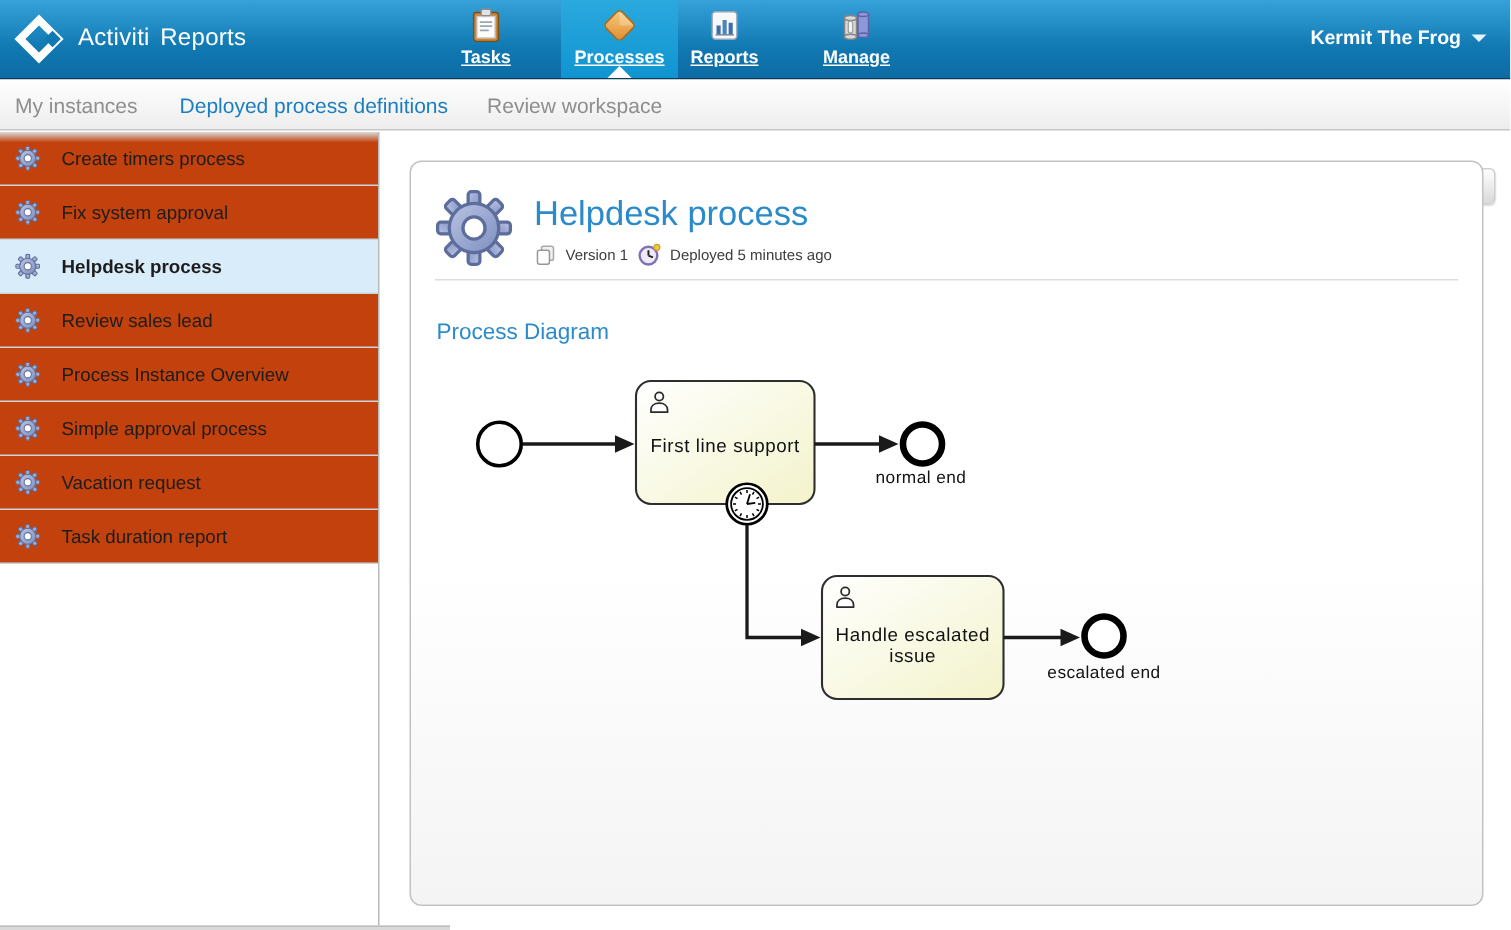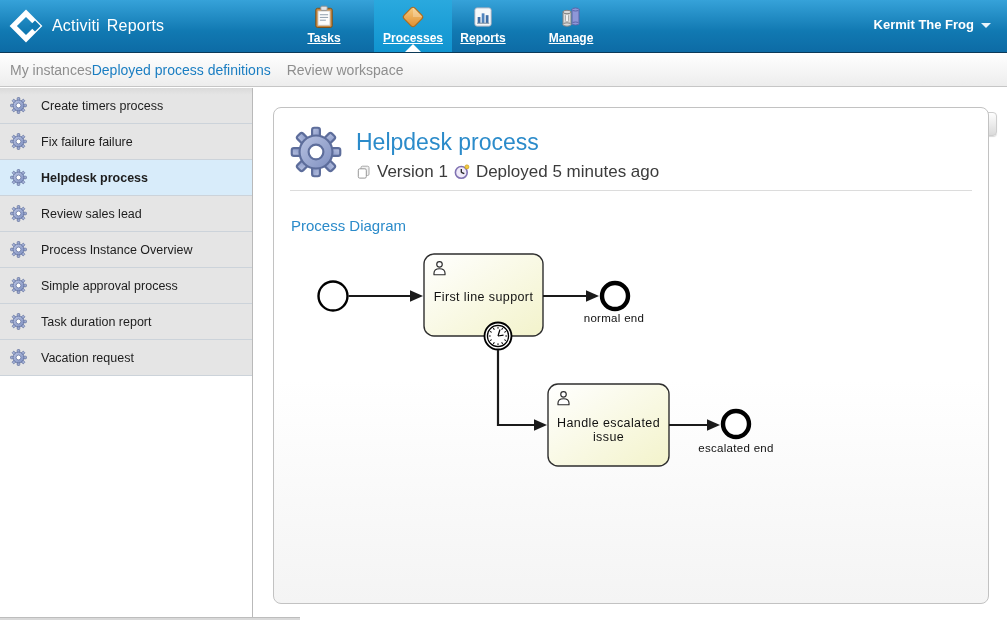--- a/index.html
+++ b/index.html
@@ -31,47 +31,47 @@
     color:#fff;font-size:13px;font-weight:bold;cursor:pointer;}
   .user-caret{width:0;height:0;border-left:5px solid transparent;border-right:5px solid transparent;
     border-top:5px solid #e8f4fb;margin-top:2px;}
 
   
   .subnav{position:absolute;left:0;top:53px;width:1007px;height:34px;
     background:linear-gradient(#ffffff,#ededed);border-bottom:1px solid #c6c6c6;box-sizing:border-box;}
   .subnav-tabs{position:absolute;left:10px;top:0;height:34px;display:flex;align-items:center;}
   .subnav-tab{font-size:14px;color:#8e8e8e;cursor:pointer;white-space:nowrap;}
   .subnav-tab.active{color:#1b7ec2;}
-  .st-0{}
-  .st-1{margin-right:16px;}
+  .st-0{margin-right:28px;}
+  .st-1{margin-right:26px;}
 
   .btn{position:absolute;top:59px;height:24px;box-sizing:border-box;font-family:"Liberation Sans",sans-serif;
     font-size:11.5px;font-weight:bold;border-radius:4px;background:linear-gradient(#fefefe,#dadada);
     box-shadow:0 1px 1px rgba(0,0,0,0.15);}
   .btn-start{left:723px;width:94px;border:1px solid #8f8f8f;color:#333;cursor:pointer;}
   .btn-convert{left:826px;width:171px;border:1px solid #cecece;color:#b3b3b3;cursor:default;}
 
   
   .sidebar{position:absolute;left:0;top:88px;width:253px;height:529px;background:#fff;
     border-right:1px solid #b9b9b9;box-sizing:border-box;}
   .sidebar::before{content:"";position:absolute;left:0;top:0;width:100%;height:7px;
     background:linear-gradient(#dadada,rgba(255,255,255,0));pointer-events:none;}
   .side-item{height:35px;border-bottom:1px solid #ccd3da;display:flex;align-items:center;
-    padding-left:10px;gap:14px;cursor:pointer;background:#e5e5e5;}
+    padding-left:10px;gap:14px;cursor:pointer;background:#c2410c;}
   .side-item.selected{background:#d8ecfa;}
   .side-item .slabel{font-size:12.5px;color:#1d1d1d;}
   .side-item.selected .slabel{font-weight:bold;}
   .bottom-strip{position:absolute;left:0;top:617px;width:300px;height:3px;background:#d9d9d9;border-top:1px solid #bdbdbd;box-sizing:border-box;}
 
   
   .panel{position:absolute;left:273px;top:107px;width:716px;height:497px;box-sizing:border-box;
     border:1px solid #c2c2c2;border-radius:8px;background:linear-gradient(#ffffff 55%,#f4f4f4);}
   .panel-header{display:flex;align-items:flex-start;gap:14px;padding:18px 16px 6px 16px;}
   .panel-title{font-size:23px;color:#2b8bca;line-height:28px;margin-top:2px;}
-  .panel-meta{display:flex;align-items:center;gap:6px;margin-top:6px;font-size:17px;color:#3c3c3c;}
+  .panel-meta{display:flex;align-items:center;gap:6px;margin-top:6px;font-size:10px;color:#3c3c3c;}
   .panel-divider{margin:2px 16px 0 16px;border-bottom:1px solid #dcdcdc;}
   .section-title{margin:26px 0 0 17px;font-size:15px;font-weight:normal;color:#2b8bca;}
   .diagram{position:absolute;left:7px;top:123px;}
 
   .hidden-defs{position:absolute;width:0;height:0;overflow:hidden;}
 </style>
 </head>
 <body>
 
 <svg class="hidden-defs" aria-hidden="true">
@@ -211,21 +211,21 @@
     <div class="side-item">
       <svg width="17" height="17" viewBox="0 0 24 24">
           <use href="#sym-gear"></use>
         </svg>
       <span class="slabel">Create timers process</span>
     </div>
     <div class="side-item">
       <svg width="17" height="17" viewBox="0 0 24 24">
           <use href="#sym-gear"></use>
         </svg>
-      <span class="slabel">Fix failure failure</span>
+      <span class="slabel">Fix system approval</span>
     </div>
     <div class="side-item selected">
       <svg width="17" height="17" viewBox="0 0 24 24">
           <use href="#sym-gear"></use>
         </svg>
       <span class="slabel">Helpdesk process</span>
     </div>
     <div class="side-item">
       <svg width="17" height="17" viewBox="0 0 24 24">
           <use href="#sym-gear"></use>
@@ -241,27 +241,27 @@
     <div class="side-item">
       <svg width="17" height="17" viewBox="0 0 24 24">
           <use href="#sym-gear"></use>
         </svg>
       <span class="slabel">Simple approval process</span>
     </div>
     <div class="side-item">
       <svg width="17" height="17" viewBox="0 0 24 24">
           <use href="#sym-gear"></use>
         </svg>
+      <span class="slabel">Vacation request</span>
+    </div>
+    <div class="side-item">
+      <svg width="17" height="17" viewBox="0 0 24 24">
+          <use href="#sym-gear"></use>
+        </svg>
       <span class="slabel">Task duration report</span>
-    </div>
-    <div class="side-item">
-      <svg width="17" height="17" viewBox="0 0 24 24">
-          <use href="#sym-gear"></use>
-        </svg>
-      <span class="slabel">Vacation request</span>
     </div>
   </div>
   <div class="bottom-strip"></div>
 
   <div class="panel">
     <div class="panel-header">
       <svg width="52" height="52" viewBox="0 0 24 24">
           <use href="#sym-gear"></use>
         </svg>
       <div>

